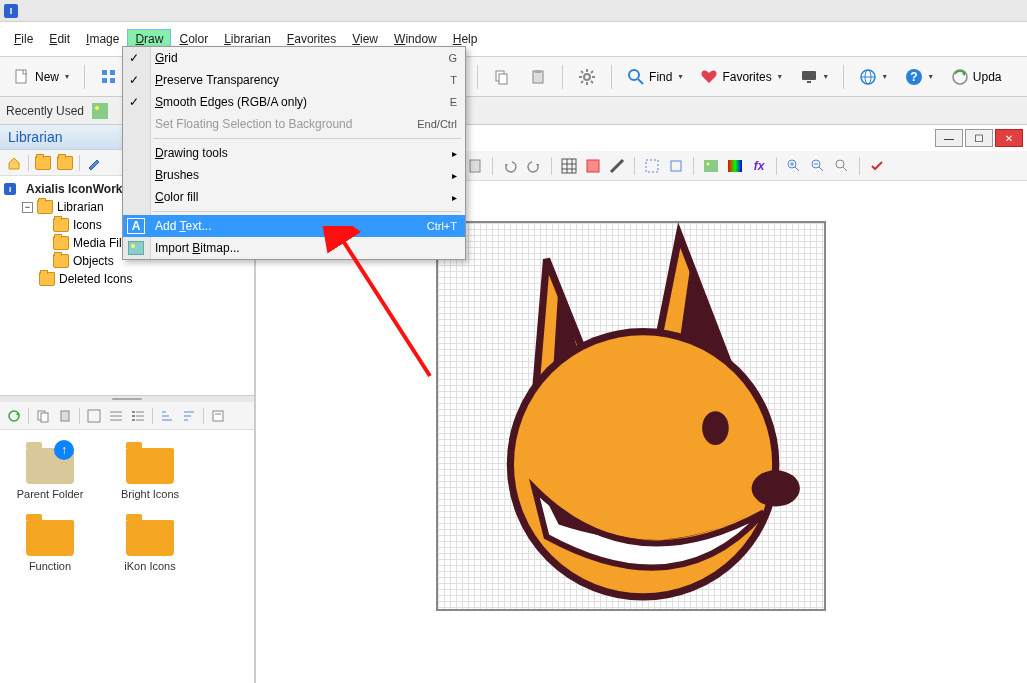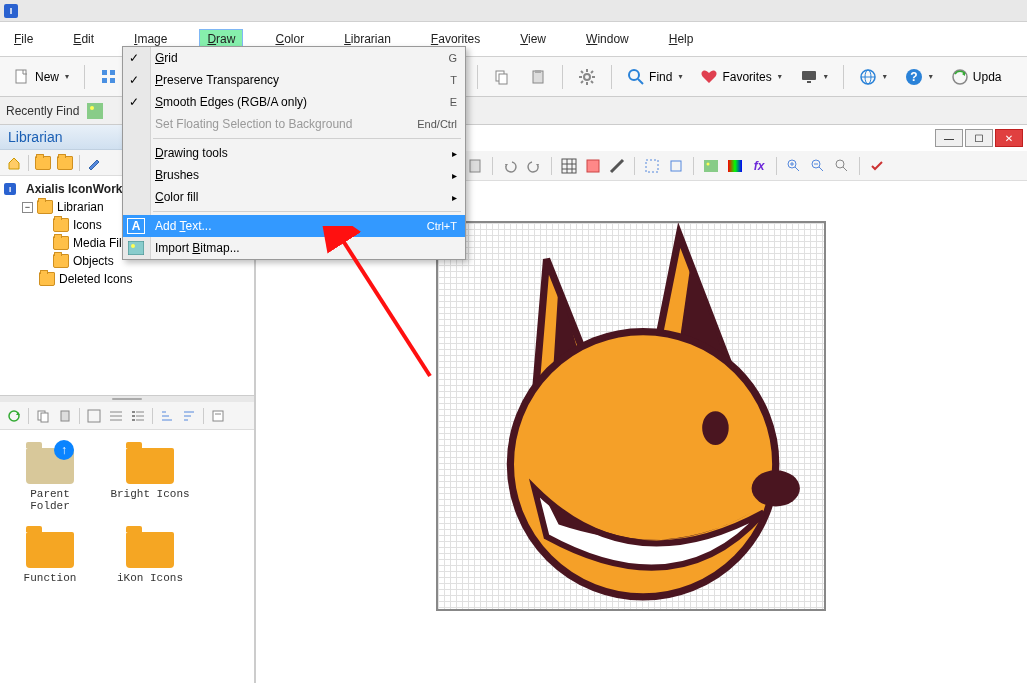--- a/index.html
+++ b/index.html
@@ -4,21 +4,21 @@
 <style>
 * { box-sizing: border-box; margin: 0; padding: 0; font-family: "Segoe UI", Tahoma, sans-serif; font-size: 12px; }
 body { width: 1027px; height: 683px; background: #fff; overflow: hidden; position: relative; }
 
 
 .titlebar { height: 22px; background: #e8e8e8; display: flex; align-items: center; padding: 0 4px; border-bottom: 1px solid #d0d0d0; }
 .app-icon { width: 14px; height: 14px; background: #2a62d0; color: #fff; font-weight: bold; font-size: 9px; display: flex; align-items: center; justify-content: center; margin-right: 6px; border-radius: 2px; }
 .title-text { color: #222; }
 
 
-.menubar { height: 35px; background: #fff; display: flex; align-items: center; border-bottom: 1px solid #d0d0d0; padding: 0 6px; gap: 24px; }
+.menubar { height: 35px; background: #fff; display: flex; align-items: center; border-bottom: 1px solid #d0d0d0; padding: 0 6px; }
 .menu-item { padding: 3px 8px; cursor: pointer; color: #222; }
 .menu-item.active { background: #86efac; border: 1px solid #7fb7f5; padding: 2px 7px; }
 
 
 .toolbar { height: 40px; background: #f7f7f7; border-bottom: 1px solid #ccc; display: flex; align-items: center; padding: 0 6px; gap: 4px; }
 .tb-btn { height: 30px; display: flex; align-items: center; padding: 0 6px; border: 1px solid transparent; border-radius: 3px; cursor: pointer; gap: 4px; }
 .tb-sep { width: 1px; height: 24px; background: #ccc; margin: 0 4px; }
 .tb-icon { width: 18px; height: 18px; display: flex; align-items: center; justify-content: center; }
 .dropdown-arrow { font-size: 8px; margin-left: 2px; color: #444; }
 
@@ -51,21 +51,21 @@
 
 .browser-toolbar { height: 28px; background: #f5f5f5; border-bottom: 1px solid #ddd; display:flex; align-items:center; padding:0 4px; gap:2px; }
 .browser { flex:1; padding: 10px; overflow:auto; display:flex; flex-wrap:wrap; align-content:flex-start; gap: 12px 20px; }
 .file-item { width: 80px; display:flex; flex-direction:column; align-items:center; gap:4px; cursor:pointer; }
 .file-icon { width: 56px; height: 44px; position:relative; }
 .big-folder { width:48px; height:36px; background:#f5a623; border-radius:2px 2px 4px 4px; position:absolute; bottom:0; left:4px; }
 .big-folder::before { content:''; position:absolute; top:-6px; left:0; width:16px; height:6px; background:#f5a623; border-radius:2px 2px 0 0; }
 .big-folder.tan { background:#d8c89a; }
 .big-folder.tan::before { background:#d8c89a; }
 .sync-badge { position:absolute; top:0; right:4px; width:20px; height:20px; background:#0a84ff; border-radius:50%; display:flex; align-items:center; justify-content:center; color:#fff; font-size:12px; }
-.file-label { font-size: 11px; text-align:center; color:#333;font-family:Liberation Mono, monospace; }
+.file-label { font-size: 11px; text-align:center; color:#333; }
 
 
 .doc-controls { position:absolute; top:4px; right:4px; display:flex; gap:2px; }
 .doc-btn { width:28px; height:18px; border:1px solid #999; background:#f0f0f0; font-size:10px; display:flex; align-items:center; justify-content:center; cursor:pointer; }
 .doc-btn.close { background:#e04040; color:#fff; border-color:#c02020; }
 
 
 .canvas-toolbar { height: 30px; background: #f5f5f5; border-bottom: 1px solid #ddd; display:flex; align-items:center; padding: 0 6px; gap:2px; margin-top: 26px; }
 .ct-btn { width:22px; height:22px; display:flex; align-items:center; justify-content:center; cursor:pointer; border:1px solid transparent; }
 .ct-sep { width:1px; height:18px; background:#ccc; margin:0 4px; }
@@ -228,21 +228,21 @@
           <circle cx="9" cy="9" r="7" fill="none" stroke="#888" stroke-width="1.5"></circle>
           <path d="M4 6 A6 6 0 0 1 14 6" fill="none" stroke="#3a3" stroke-width="1.5"></path>
           <polygon points="14,4 14,8 11,6" fill="#3a3"></polygon>
         </svg>
       </span>
       <span>Upda</span>
     </div>
 </div>
 
 <div class="toolbar2">
-  <span class="tab-label">Recently Find</span>
+  <span class="tab-label">Recently Used</span>
   <div class="small-btn">
       <svg width="16" height="16">
         <rect width="16" height="16" fill="#8c8"></rect>
         <circle cx="5" cy="5" r="2" fill="#ff5"></circle>
       </svg>
     </div>
 </div>
 
 <div class="main">
 

